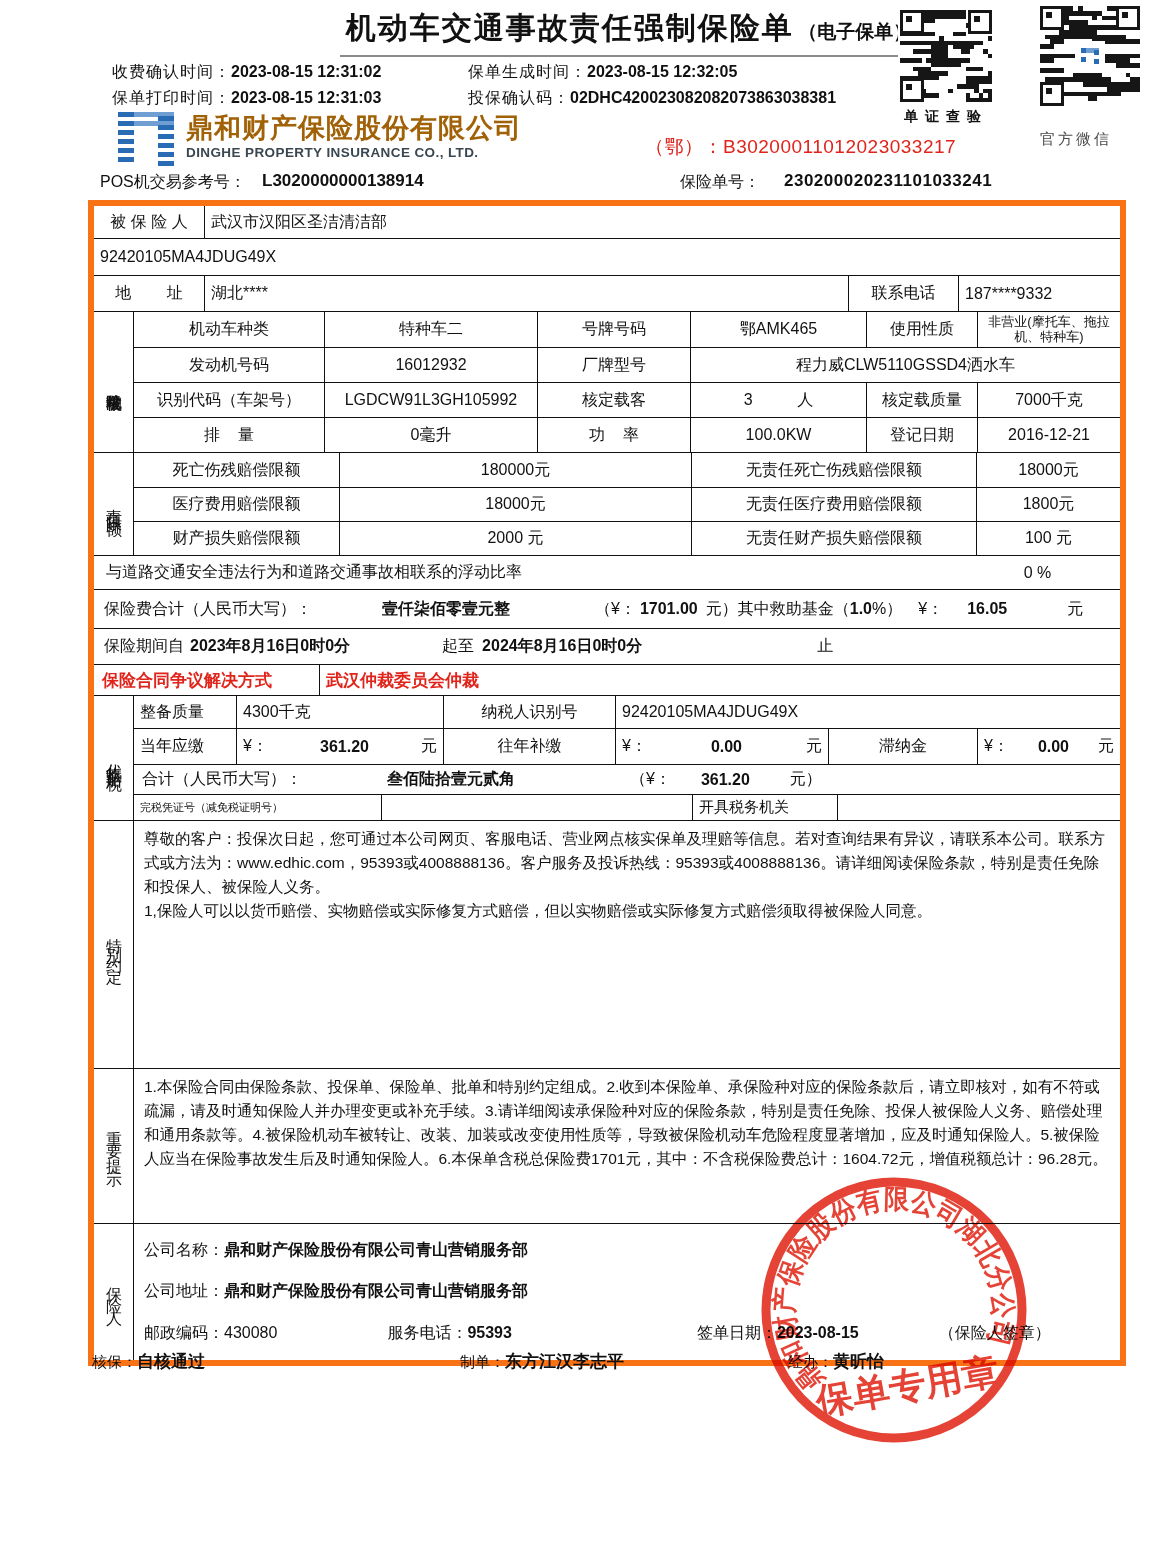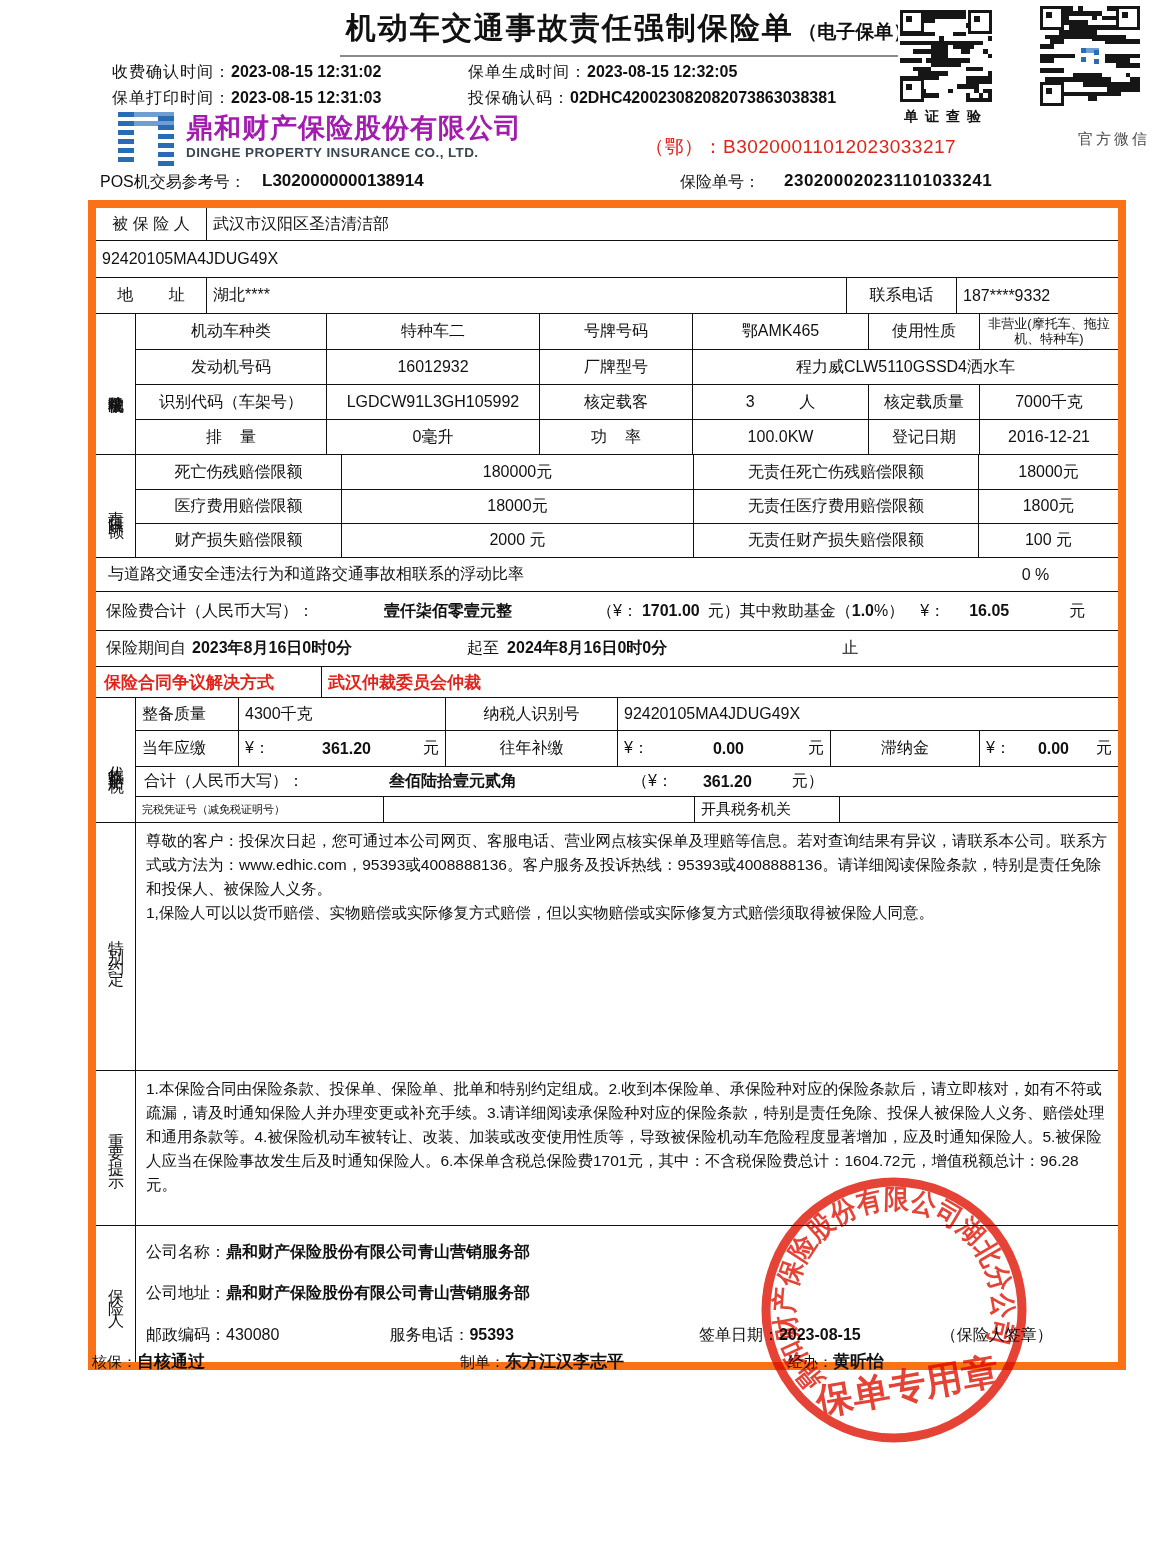--- a/index.html
+++ b/index.html
@@ -23,43 +23,43 @@
   .qr{position:absolute;background:#fff;}
   .qr .grid{position:absolute;inset:2px;display:grid;grid-template-columns:repeat(21,1fr);grid-auto-rows:1fr;}
   .qr .grid i{display:block;}
   .qr .grid i.b{background:#161616;}
   .finder{position:absolute;width:18px;height:18px;border:3px solid #161616;background:#fff;}
   .finder::after{content:"";position:absolute;left:3px;top:3px;width:6px;height:6px;background:#161616;}
   .f-tl{left:2px;top:2px;} .f-tr{right:2px;top:2px;} .f-bl{left:2px;bottom:2px;}
   .qr1{left:898px;top:8px;width:96px;height:96px;}
   .qr2{left:1038px;top:4px;width:104px;height:104px;}
   .qr-label1{position:absolute;left:892px;top:108px;width:108px;text-align:center;font-size:14px;font-weight:bold;letter-spacing:7px;}
-  .qr-label2{position:absolute;left:1040px;top:130px;width:110px;font-size:15px;color:#4a4a4a;letter-spacing:3px;text-align:right;}
+  .qr-label2{position:absolute;left:1040px;top:130px;width:110px;font-size:15px;color:#4a4a4a;letter-spacing:3px;}
   .qr-logo{position:absolute;left:50%;top:50%;transform:translate(-50%,-50%);width:26px;height:26px;background:#fff;box-shadow:0 0 0 2px #fff;display:flex;align-items:center;justify-content:center;}
 
   
   .brand{position:absolute;left:118px;top:112px;display:flex;align-items:center;gap:12px;}
   .hm{position:relative;width:56px;height:50px;}
   .hm .c{position:absolute;background:repeating-linear-gradient(180deg,#2a6bb5 0 5px,rgba(255,255,255,0) 5px 9px);}
   .hm .l{left:0;top:0;width:16px;height:100%;}
   .hm .r{right:0;top:4px;width:16px;height:100%;}
   .hm .m{left:13px;right:13px;top:16px;height:18px;background:repeating-linear-gradient(180deg,#6f9fd2 0 5px,rgba(255,255,255,0) 5px 9px);}
   .brand-names{display:flex;flex-direction:column;line-height:1.05;}
-  .brand-cn{font-size:27px;font-weight:bold;color:#a21caf;letter-spacing:1px;}
+  .brand-cn{font-size:27px;font-weight:bold;color:#a16207;letter-spacing:1px;}
   .brand-en{font-size:13.5px;font-weight:bold;color:#3a4750;letter-spacing:0.4px;margin-top:3px;}
   .region-code{position:absolute;left:645px;top:134px;font-size:19px;color:#e0241b;letter-spacing:0.5px;}
 
   .ref-row{position:absolute;top:172px;left:0;width:100%;font-size:16px;}
   .ref-pos-lab{position:absolute;left:100px;top:0;}
   .ref-pos-val{position:absolute;left:262px;top:-1px;font-weight:bold;font-size:17px;}
   .ref-pol-lab{position:absolute;left:680px;top:0;}
   .ref-pol-val{position:absolute;left:784px;top:-1px;font-weight:bold;font-size:17px;letter-spacing:0.5px;}
 
   
-  .tbl{position:absolute;left:88px;top:200px;width:1038px;border:8px solid #f97316;box-sizing:border-box;background:transparent;font-size:16px;}
+  .tbl{position:absolute;left:88px;top:200px;width:1038px;border:6px solid #f97316;box-sizing:border-box;background:transparent;font-size:16px;}
   .sect{display:flex;border-top:1.5px solid #111;box-sizing:border-box;}
   .sect:first-child{border-top:none;}
   .side{width:40px;border-right:1.5px solid #111;display:flex;align-items:center;justify-content:center;box-sizing:border-box;flex:none;}
   .side span{writing-mode:vertical-lr;text-orientation:upright;font-size:16px;}
   .rows{flex:1;display:flex;flex-direction:column;min-width:0;}
   .row{display:flex;border-top:1.5px solid #111;box-sizing:border-box;align-items:stretch;min-width:0;}
   .rows .row:first-child,.sect>.row:first-child{border-top:none;}
   .cell{display:flex;align-items:center;box-sizing:border-box;border-left:1.5px solid #111;padding:0 6px;min-width:0;}
   .cell:first-child{border-left:none;}
   .cell.c{justify-content:center;text-align:center;}
@@ -1134,21 +1134,21 @@
           <span style="margin-left:60px;">元</span>
         </div>
       </div>
     </div>
 
     <div class="sect">
       <div class="row h35 grow">
         <div class="cell l grow" style="padding-left:10px;">
           <span>保险期间自</span>
           <span style="margin-left:6px;font-weight:bold;">2023年8月16日0时0分</span>
-          <span style="margin-left:115px;text-align:right;">起至</span>
+          <span style="margin-left:92px;text-align:right;">起至</span>
           <span style="margin-left:8px;font-weight:bold;">2024年8月16日0时0分</span>
           <span style="margin-left:175px;">止</span>
         </div>
       </div>
     </div>
 
     <div class="sect">
       <div class="row h30 grow">
         <div class="cell l red" style="width:225px;flex:none;padding-left:8px;font-size:17px;">保险合同争议解决方式</div>
         <div class="cell l red" style="font-size:17px;">武汉仲裁委员会仲裁</div>

